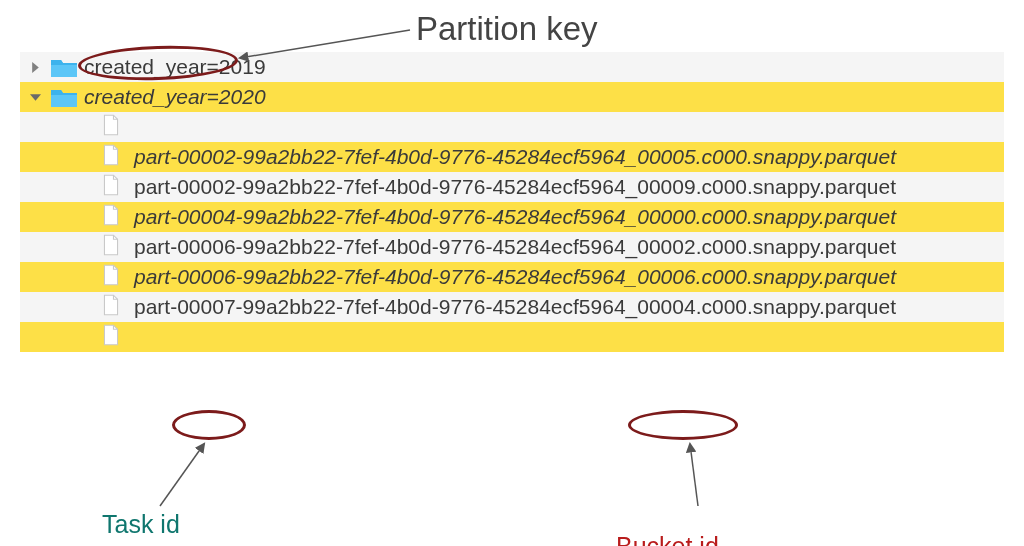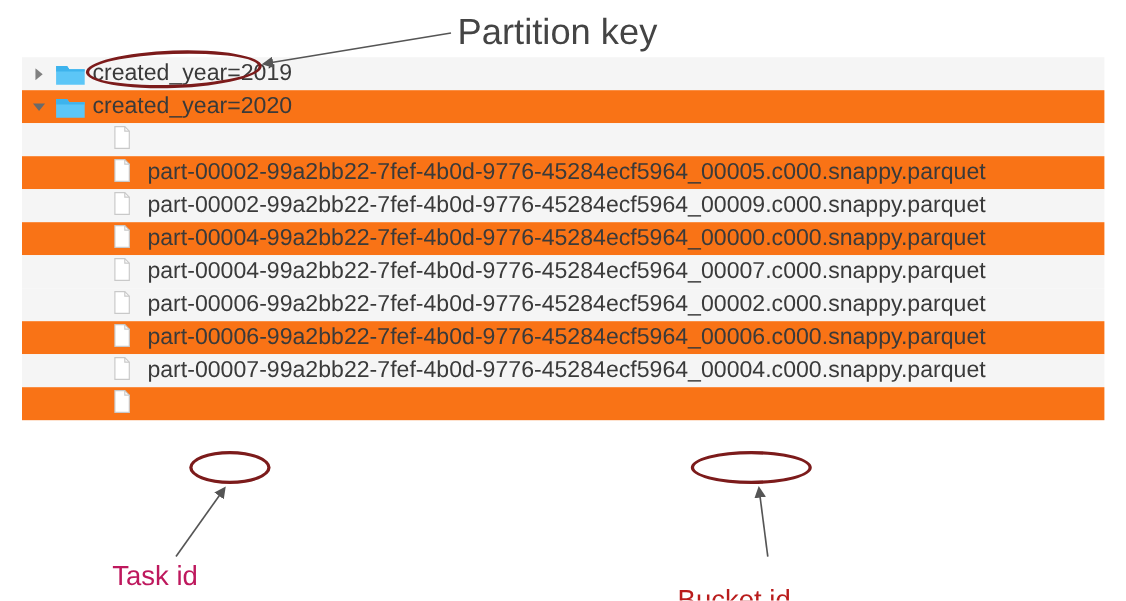--- a/index.html
+++ b/index.html
@@ -21,21 +21,21 @@
     position: absolute;
     top: 52px; left: 20px; right: 20px;
   }
   .row {
     height: 30px;
     display: flex;
     align-items: center;
     padding-left: 8px;
   }
   .row.alt { background: #f5f5f5; }
-  .row.plain { background: #f97316; }
+  .row.plain { background: #fde047; font-style: italic; }
   .disclosure {
     width: 14px; height: 14px;
     margin-right: 8px;
     display: inline-flex;
     align-items: center;
     justify-content: center;
   }
   .disclosure.collapsed svg { fill: #808080; }
   .disclosure.expanded svg { fill: #6a6a6a; }
   .folder-icon {
@@ -59,21 +59,21 @@
     background: transparent;
     pointer-events: none;
   }
   .e-partition { top: 46px; left: 78px; width: 160px; height: 34px; transform: rotate(-2deg); }
   .e-task { top: 410px; left: 172px; width: 74px; height: 30px; }
   .e-bucket { top: 410px; left: 628px; width: 110px; height: 30px; }
 
   .label-task {
     position: absolute;
     top: 510px; left: 102px;
-    font-size: 25px; color: #be185d;
+    font-size: 25px; color: #0f766e;
   }
   .label-bucket {
     position: absolute;
     top: 532px; left: 616px;
     font-size: 25px; color: #b91c1c;
   }
 
   
   .arrow-overlay {
     position: absolute;
@@ -146,29 +146,20 @@
     <span class="name">part-00002-99a2bb22-7fef-4b0d-9776-45284ecf5964_00009.c000.snappy.parquet</span>
   </div>
   <div class="row plain">
     <span class="file-icon">
       <svg viewBox="0 0 22 26" width="18" height="22">
           <path d="M3 1 L14 1 L19 6 L19 25 L3 25 Z" fill="#fff" stroke="#c9c9c9" stroke-width="1.3"></path>
           <path d="M14 1 L14 6 L19 6" fill="none" stroke="#c9c9c9" stroke-width="1.3"></path>
         </svg>
     </span>
     <span class="name">part-00004-99a2bb22-7fef-4b0d-9776-45284ecf5964_00000.c000.snappy.parquet</span>
-  </div>
-  <div class="row alt">
-    <span class="file-icon">
-      <svg viewBox="0 0 22 26" width="18" height="22">
-          <path d="M3 1 L14 1 L19 6 L19 25 L3 25 Z" fill="#fff" stroke="#c9c9c9" stroke-width="1.3"></path>
-          <path d="M14 1 L14 6 L19 6" fill="none" stroke="#c9c9c9" stroke-width="1.3"></path>
-        </svg>
-    </span>
-    <span class="name">part-00004-99a2bb22-7fef-4b0d-9776-45284ecf5964_00007.c000.snappy.parquet</span>
   </div>
   <div class="row alt">
     <span class="file-icon">
       <svg viewBox="0 0 22 26" width="18" height="22">
           <path d="M3 1 L14 1 L19 6 L19 25 L3 25 Z" fill="#fff" stroke="#c9c9c9" stroke-width="1.3"></path>
           <path d="M14 1 L14 6 L19 6" fill="none" stroke="#c9c9c9" stroke-width="1.3"></path>
         </svg>
     </span>
     <span class="name">part-00006-99a2bb22-7fef-4b0d-9776-45284ecf5964_00002.c000.snappy.parquet</span>
   </div>

